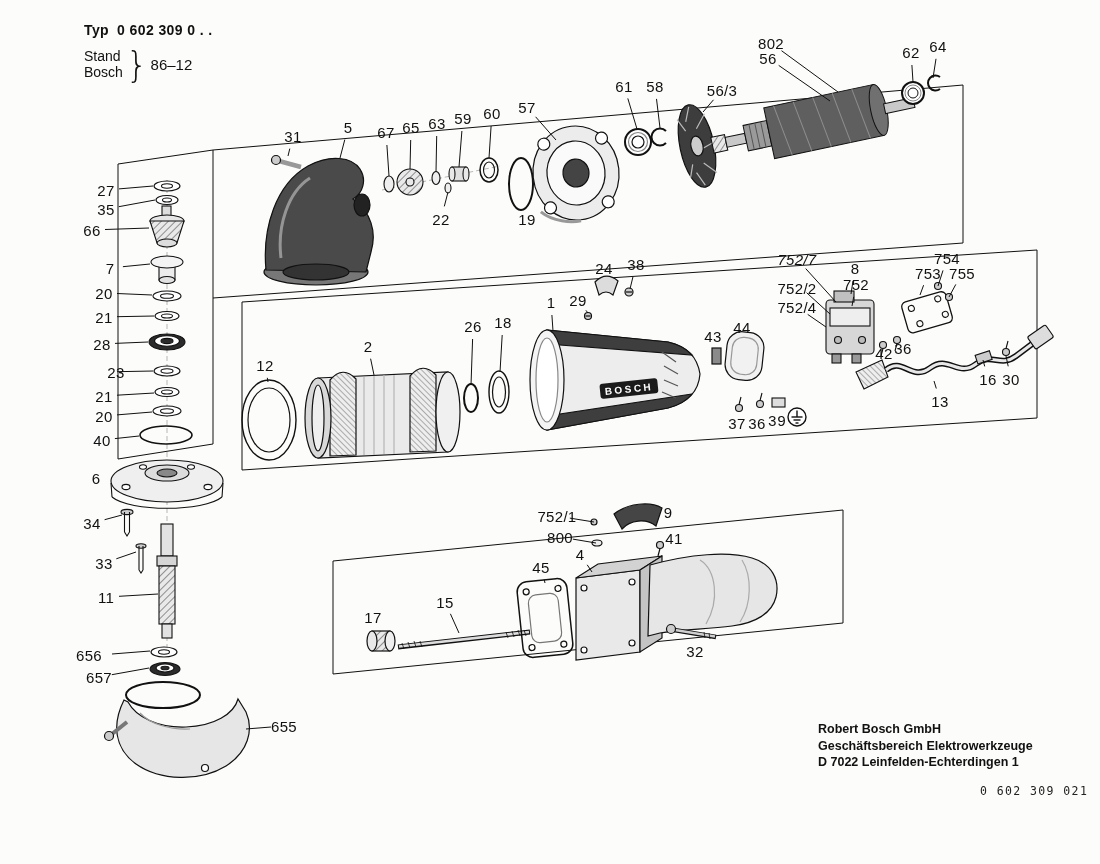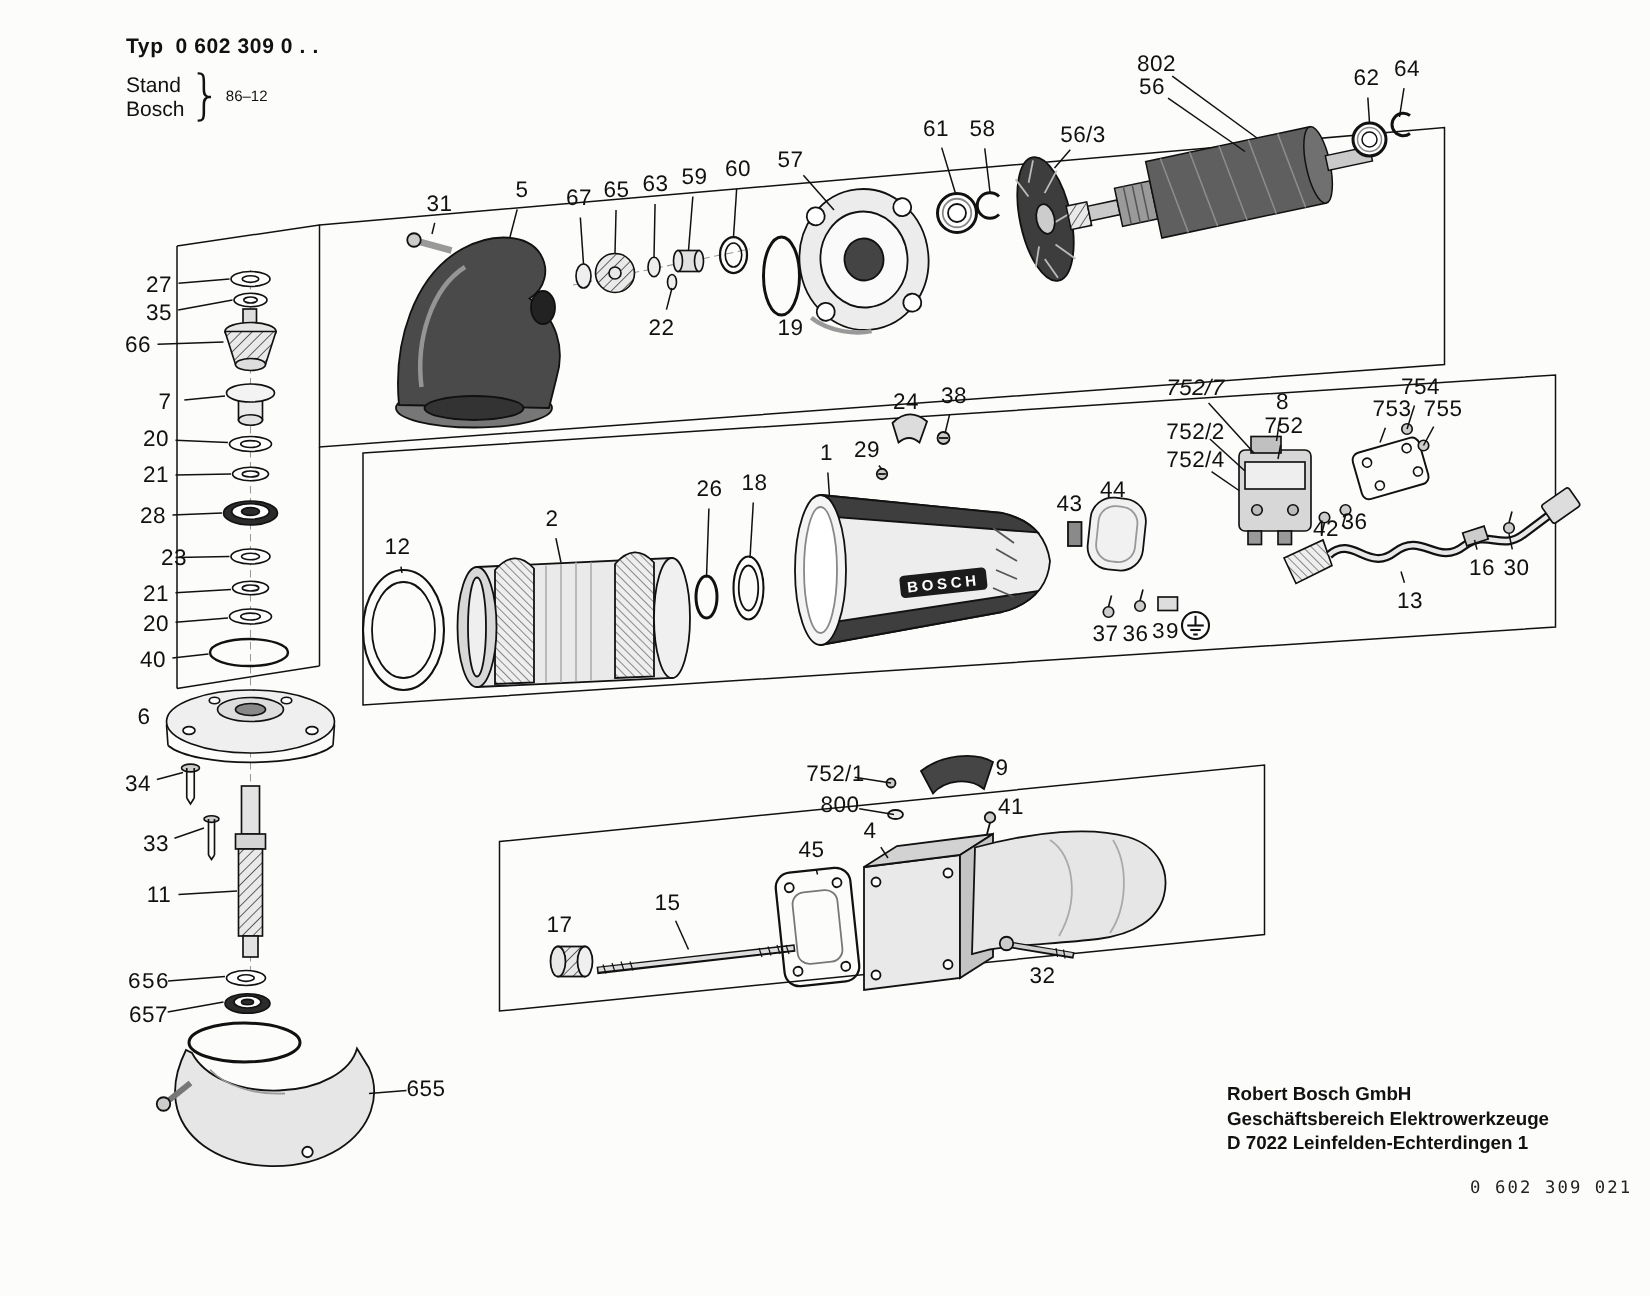--- a/index.html
+++ b/index.html
@@ -6,21 +6,21 @@
   .page{position:relative;width:1100px;height:864px;background:#fcfcfa;font-family:"Liberation Sans",sans-serif;color:#111;overflow:hidden;}
   svg{position:absolute;left:0;top:0;}
   .callout-layer{position:absolute;left:0;top:0;width:100%;height:100%;pointer-events:none;}
   .callout{position:absolute;transform:translate(-50%,-50%);font-size:15px;letter-spacing:.3px;white-space:nowrap;color:#111;}
   .header-typ{position:absolute;left:84px;top:22px;}
   .typ-line{font-size:14px;font-weight:bold;letter-spacing:.4px;text-align:right;}
   .typ-line .num{margin-left:8px;}
   .stand-issue{display:flex;align-items:center;margin-top:6px;font-size:14px;}
   .si-labels{display:flex;flex-direction:column;line-height:1.15;}
   .si-brace{font-size:34px;font-weight:300;margin:0 3px;transform:scaleY(1.05);font-family:"DejaVu Sans",sans-serif;}
-  .issue-value{font-size:10px;}
+  .issue-value{font-size:15px;}
   .install-note{position:absolute;left:490px;top:27px;font-size:11px;font-weight:bold;line-height:1.28;}
   .footer-notices{position:absolute;left:818px;top:663px;font-size:12.5px;line-height:1.32;}
   .company{position:absolute;left:818px;top:721px;font-size:12.5px;font-weight:bold;line-height:1.32;}
   .doc-number{position:absolute;left:980px;top:784px;font-family:"DejaVu Sans Mono",monospace;font-size:11.5px;letter-spacing:1.4px;color:#222;}
 </style>
 </head>
 <body>
 
 <div class="page">
 
@@ -389,21 +389,21 @@
       <span class="callout" style="left: 104px; top: 317px;">21</span>
       <span class="callout" style="left: 102px; top: 344px;">28</span>
       <span class="callout" style="left: 104px; top: 372px; margin-left: 12px;">23</span>
       <span class="callout" style="left: 104px; top: 396px;">21</span>
       <span class="callout" style="left: 104px; top: 416px;">20</span>
       <span class="callout" style="left: 102px; top: 440px;">40</span>
       <span class="callout" style="left: 96px; top: 478px;">6</span>
       <span class="callout" style="left: 92px; top: 523px;">34</span>
       <span class="callout" style="left: 104px; top: 563px;">33</span>
       <span class="callout" style="left: 106px; top: 597px;">11</span>
-      <span class="callout" style="left: 99px; top: 655px; font-family: Liberation Mono, monospace;">656</span>
+      <span class="callout" style="left: 89px; top: 655px;">656</span>
       <span class="callout" style="left: 99px; top: 677px;">657</span>
       <span class="callout" style="left: 284px; top: 726px;">655</span>
       <span class="callout" style="left: 441px; top: 219px;">22</span>
       <span class="callout" style="left: 527px; top: 219px;">19</span>
       <span class="callout" style="left: 604px; top: 268px;">24</span>
       <span class="callout" style="left: 636px; top: 264px;">38</span>
       <span class="callout" style="left: 578px; top: 300px;">29</span>
       <span class="callout" style="left: 551px; top: 302px;">1</span>
       <span class="callout" style="left: 473px; top: 326px;">26</span>
       <span class="callout" style="left: 503px; top: 322px;">18</span>

